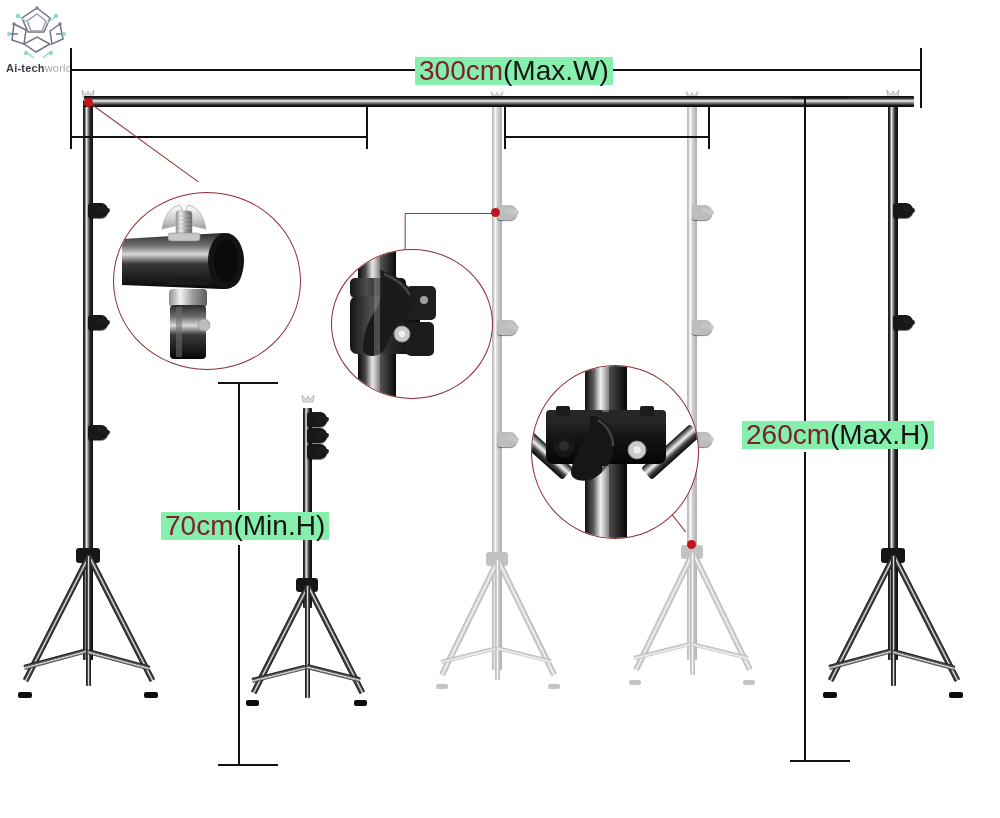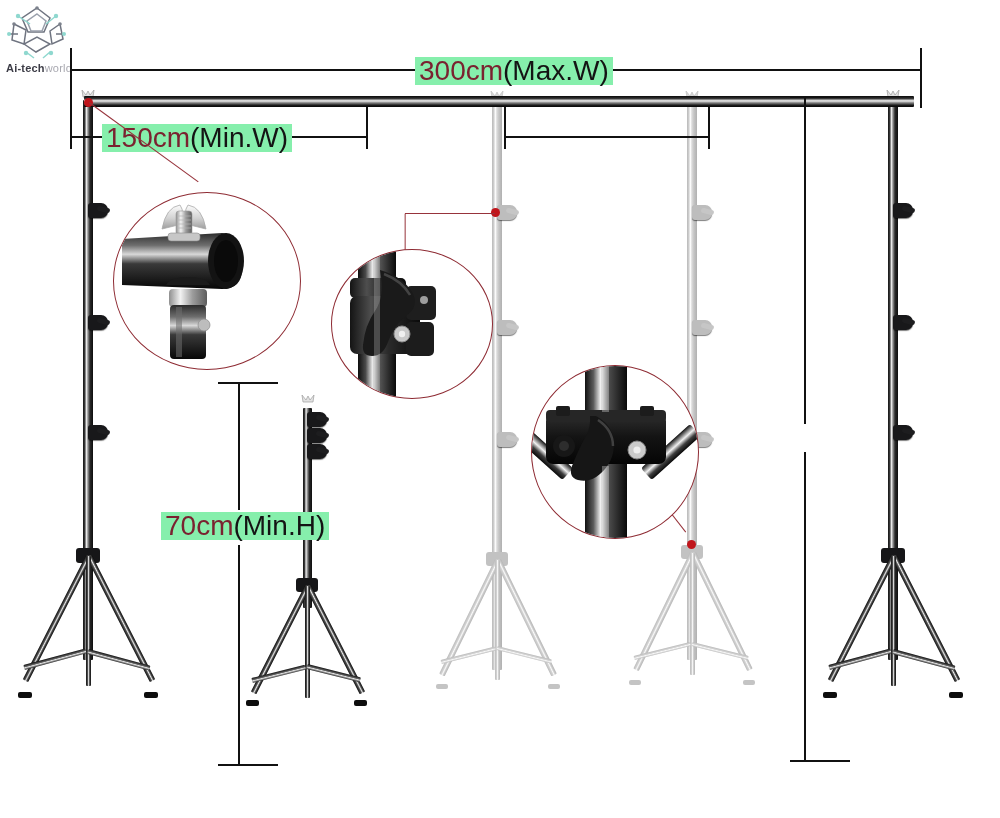--- a/index.html
+++ b/index.html
@@ -269,32 +269,32 @@
   <div class="tick-v" style="left:70px;top:48px;height:60px;"></div>
   <div class="tick-v" style="left:920px;top:48px;height:60px;"></div>
   <div class="dim-line dim-h" style="left:70px;top:69px;width:852px;"></div>
   <div class="dim-label" style="left:415px;top:57px;">
     <span class="num">300cm</span><span>(Max.W)</span>
   </div>
 
   <div class="tick-v" style="left:70px;top:107px;height:42px;"></div>
   <div class="tick-v" style="left:366px;top:107px;height:42px;"></div>
   <div class="dim-line dim-h" style="left:70px;top:136px;width:298px;"></div>
-  <div class="dim-label" style="left:102px;top:124px;">
-    <span class="num">150cm</span><span>(Min.W)</span>
-  </div>
 
   <div class="tick-v" style="left:504px;top:107px;height:42px;"></div>
   <div class="tick-v" style="left:708px;top:107px;height:42px;"></div>
   <div class="dim-line dim-h" style="left:504px;top:136px;width:206px;"></div>
 
   <div class="tick-h" style="left:790px;top:96px;width:60px;"></div>
   <div class="tick-h" style="left:790px;top:760px;width:60px;"></div>
   <div class="dim-line dim-v" style="left:804px;top:96px;height:328px;"></div>
   <div class="dim-line dim-v" style="left:804px;top:452px;height:310px;"></div>
+  <div class="dim-label" style="left:742px;top:421px;">
+    <span class="num">260cm</span><span>(Max.H)</span>
+  </div>
 
   <div class="tick-h" style="left:218px;top:382px;width:60px;"></div>
   <div class="tick-h" style="left:218px;top:764px;width:60px;"></div>
   <div class="dim-line dim-v" style="left:238px;top:382px;height:128px;"></div>
   <div class="dim-line dim-v" style="left:238px;top:545px;height:221px;"></div>
   <div class="dim-label" style="left:161px;top:512px;">
     <span class="num">70cm</span><span>(Min.H)</span>
   </div>
 
   <div class="callout-dot" style="left:84px;top:98px;"></div>

